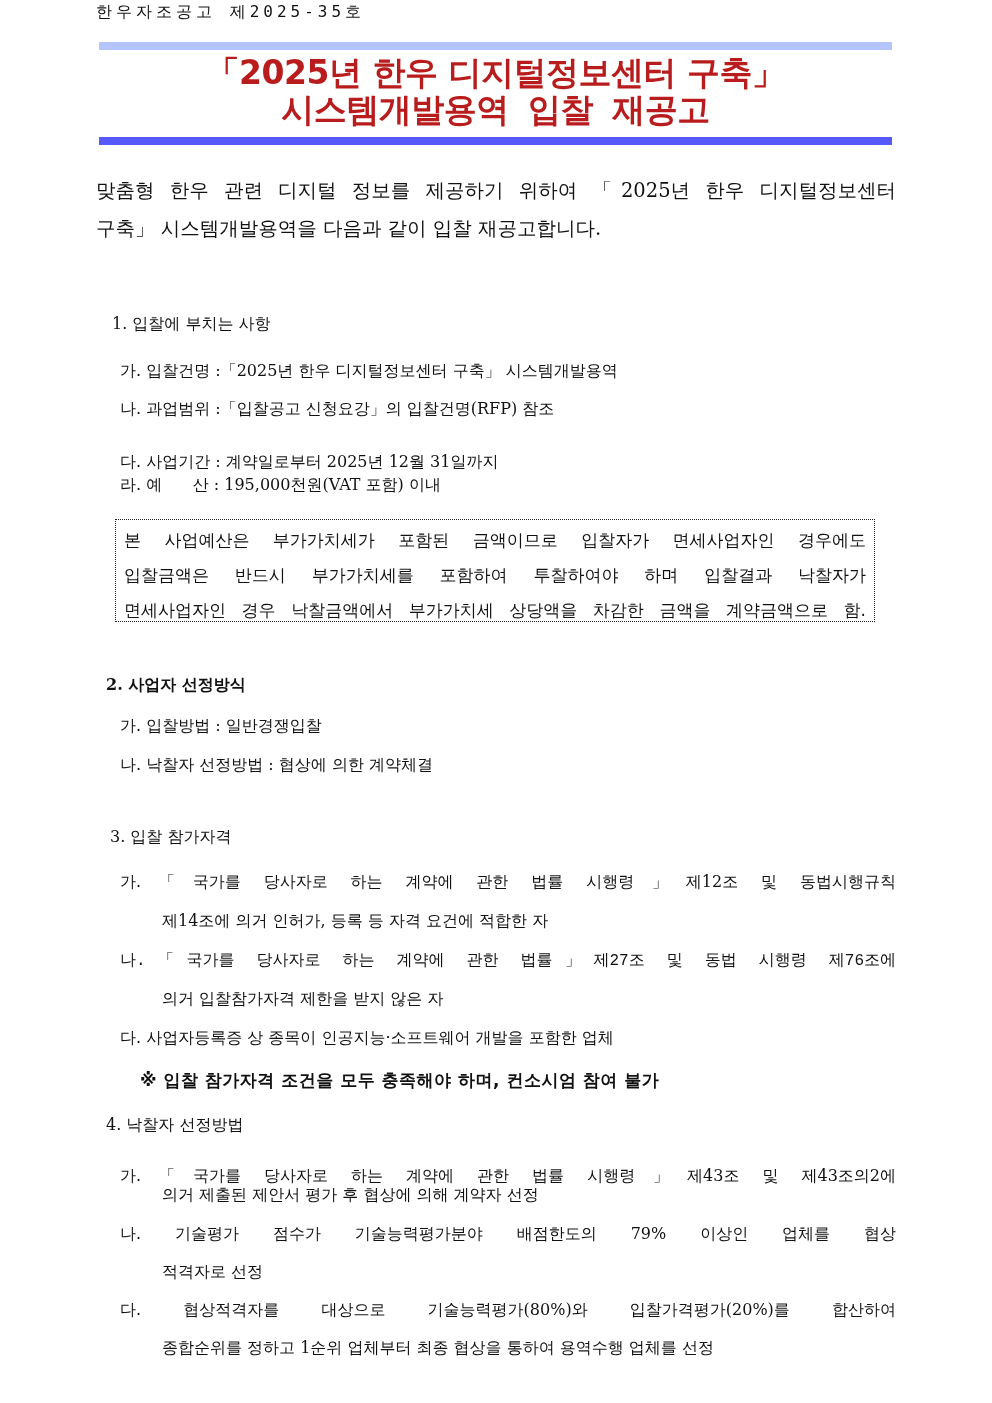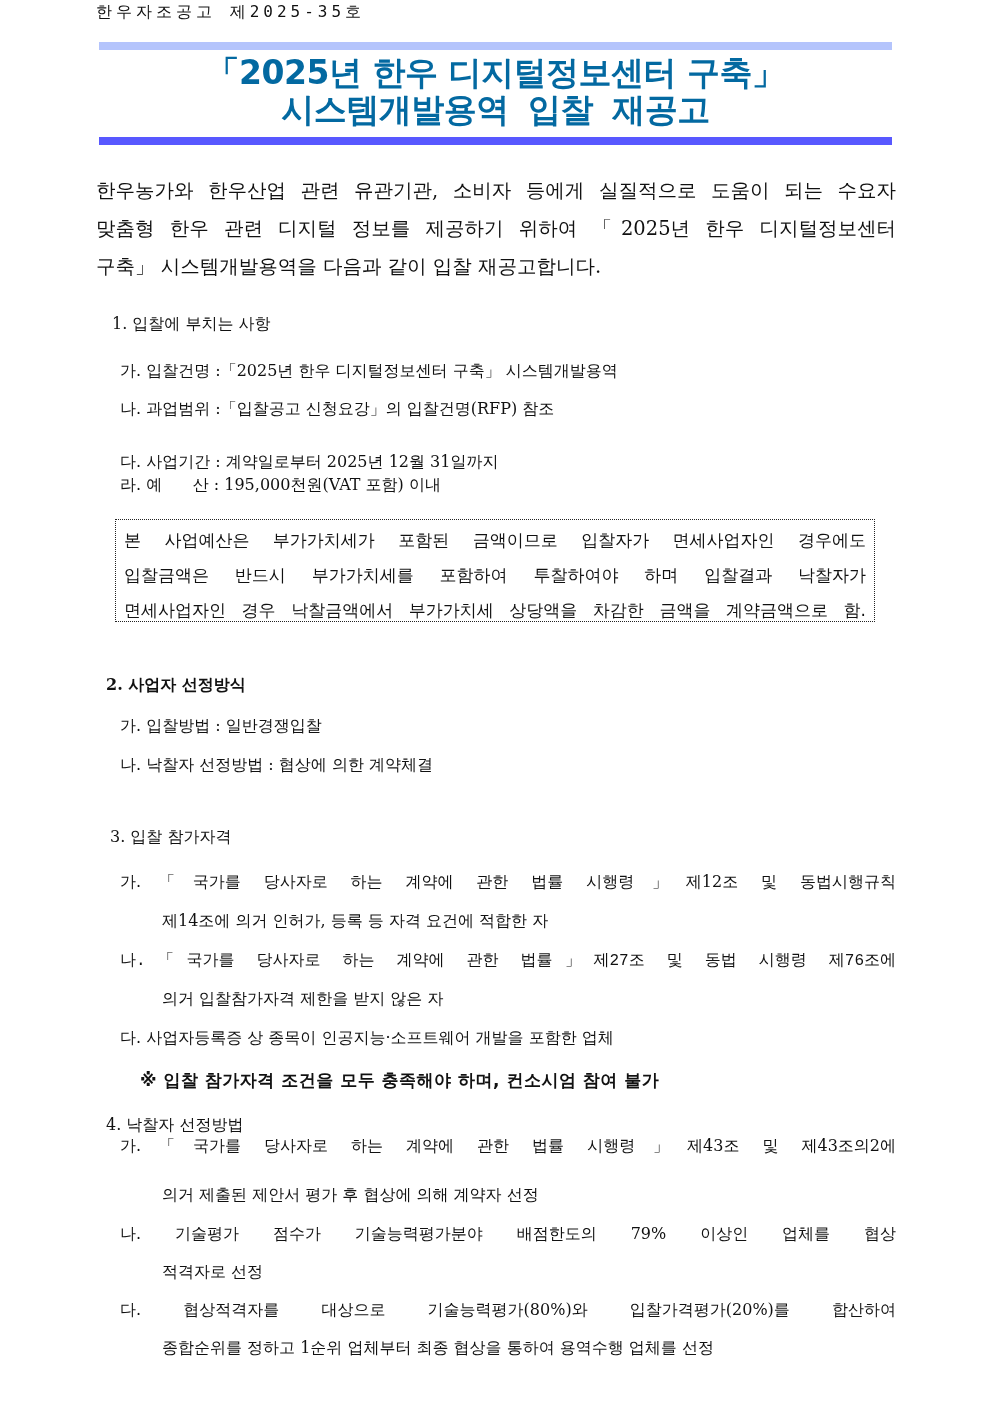--- a/index.html
+++ b/index.html
@@ -13,21 +13,21 @@
       left: 96px; top: 2px; font-size: 16px; letter-spacing: 4px;
       font-family: "DejaVu Sans Mono", "Liberation Mono", monospace;
     }
     .bar { position: absolute; left: 99px; width: 793px; height: 8px; }
     .bar-top { top: 42px; background: #b4c4fc; }
     .bar-bottom { top: 137px; background: #5858ff; }
     .title {
       position: absolute; left: 99px; width: 793px; text-align: center;
       font-family: "DejaVu Sans", "Liberation Sans", sans-serif;
       font-weight: bold; font-size: 33px; line-height: 44px; letter-spacing: -0.5px;
-      color: #0369a1;
+      color: #b91c1c;
     }
     .title-1 { top: 51px; }
     .title-2 { top: 91px; font-family: Liberation Mono, monospace; }
     .intro {
       position: absolute; left: 96px; width: 800px;
       font-size: 19.5px; line-height: 38px; text-align: justify;
       top: 172px;
     }
     .intro .ln { display: block; text-align-last: justify; white-space: nowrap; }
     .intro .ln.last { text-align-last: left; }
@@ -52,21 +52,20 @@
 <div>
 
   <div class="abs doc-number">한우자조공고 제2025-35호</div>
 
   <div class="bar bar-top"></div>
   <div class="title title-1">「2025년 한우 디지털정보센터 구축」</div>
   <div class="title title-2">시스템개발용역 입찰 재공고</div>
   <div class="bar bar-bottom"></div>
 
   <div class="intro">
-    <span class="ln">한우농가와 한우산업 관련 유관기관, 소비자 등에게 실질적으로 도움이 되는 수요자</span>
     <span class="ln">맞춤형 한우 관련 디지털 정보를 제공하기 위하여 「2025년 한우 디지털정보센터</span>
     <span class="ln last">구축」 시스템개발용역을 다음과 같이 입찰 재공고합니다.</span>
   </div>
 
   <div class="abs sec-h" style="left:112px; top:314px;">1. 입찰에 부치는 사항</div>
   <div class="abs item" style="left:120px; top:361px;">가. 입찰건명 :「2025년 한우 디지털정보센터 구축」 시스템개발용역</div>
   <div class="abs item" style="left:120px; top:399px;">나. 과업범위 :「입찰공고 신청요강」의 입찰건명(RFP) 참조</div>
   <div class="abs item" style="left:120px; top:437px;margin-top:15px;">다. 사업기간 : 계약일로부터 2025년 12월 31일까지</div>
   <div class="abs item" style="left:120px; top:475px; white-space:pre;">라. 예      산 : 195,000천원(VAT 포함) 이내</div>
 
@@ -82,20 +81,20 @@
 
   <div class="abs sec-h" style="left:110px; top:827px;">3. 입찰 참가자격</div>
   <div class="abs item just" style="left:120px; top:872px; width:776px;">가.「국가를 당사자로 하는 계약에 관한 법률 시행령」제12조 및 동법시행규칙</div>
   <div class="abs item" style="left:162px; top:911px;">제14조에 의거 인허가, 등록 등 자격 요건에 적합한 자</div>
   <div class="abs item just" style="left:120px; top:950px; width:776px;font-family:Liberation Mono, monospace;">나.「국가를 당사자로 하는 계약에 관한 법률」제27조 및 동법 시행령 제76조에</div>
   <div class="abs item" style="left:162px; top:989px;">의거 입찰참가자격 제한을 받지 않은 자</div>
   <div class="abs item" style="left:120px; top:1028px;">다. 사업자등록증 상 종목이 인공지능·소프트웨어 개발을 포함한 업체</div>
   <div class="abs warn" style="left:140px; top:1069px;">※ 입찰 참가자격 조건을 모두 충족해야 하며, 컨소시엄 참여 불가</div>
 
   <div class="abs sec-h" style="left:106px; top:1115px;">4. 낙찰자 선정방법</div>
-  <div class="abs item just" style="left:120px; top:1136px; width:776px;">가.「국가를 당사자로 하는 계약에 관한 법률 시행령」제43조 및 제43조의2에</div>
+  <div class="abs item just" style="left:120px; top:1166px; width:776px;">가.「국가를 당사자로 하는 계약에 관한 법률 시행령」제43조 및 제43조의2에</div>
   <div class="abs item" style="left:162px; top:1185px;">의거 제출된 제안서 평가 후 협상에 의해 계약자 선정</div>
   <div class="abs item just" style="left:120px; top:1224px; width:776px;">나. 기술평가 점수가 기술능력평가분야 배점한도의 79% 이상인 업체를 협상</div>
   <div class="abs item" style="left:162px; top:1262px;">적격자로 선정</div>
   <div class="abs item just" style="left:120px; top:1300px; width:776px;">다. 협상적격자를 대상으로 기술능력평가(80%)와 입찰가격평가(20%)를 합산하여</div>
   <div class="abs item" style="left:162px; top:1338px;">종합순위를 정하고 1순위 업체부터 최종 협상을 통하여 용역수행 업체를 선정</div>
 
 </div>
 
 </body></html>

